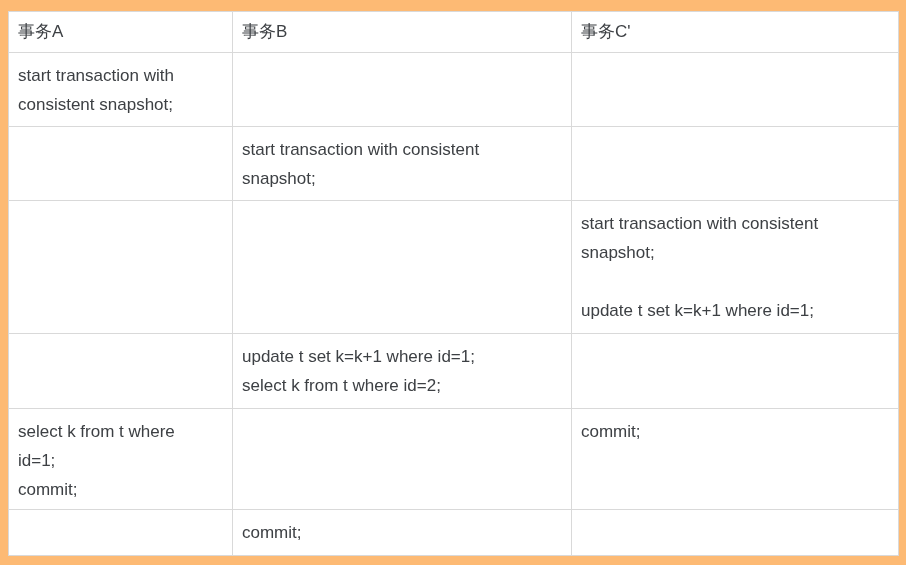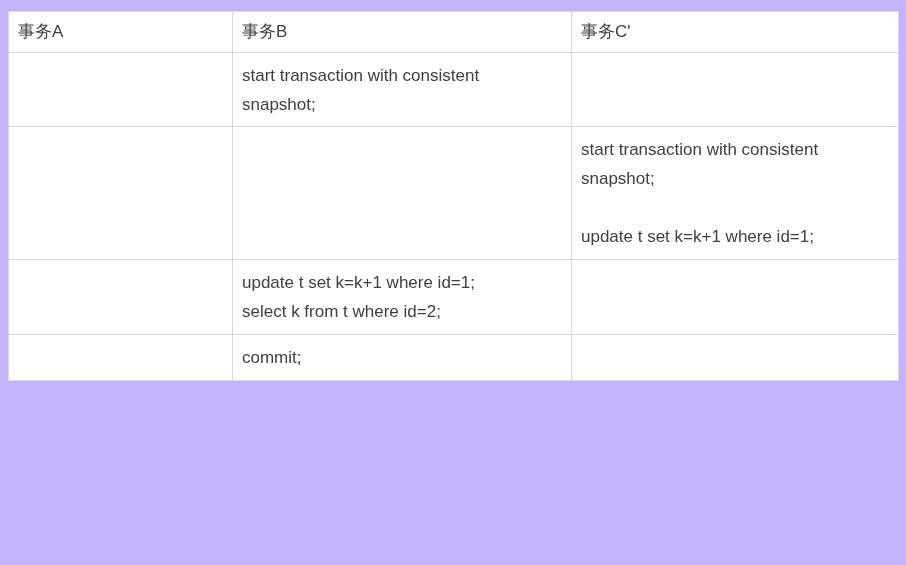--- a/index.html
+++ b/index.html
@@ -10,21 +10,21 @@
   body {
     width: 906px;
     height: 565px;
     overflow: hidden;
     font-family: "Liberation Sans", "DejaVu Sans", sans-serif;
   }
   .page {
     position: relative;
     width: 906px;
     height: 565px;
-    background: #c4b5fd;
+    background: #fdba74;
   }
   table.tx-table {
     position: absolute;
     left: 8px;
     top: 11px;
     width: 890px;
     border-collapse: collapse;
     table-layout: fixed;
   }
   col.c1 { width: 224px; }
@@ -72,20 +72,28 @@
     </colgroup>
     <thead>
       <tr class="h41">
         <th>事务A</th>
         <th>事务B</th>
         <th>事务C'</th>
       </tr>
     </thead>
     <tbody>
       <tr class="h74">
+        <td>
+            <div class="line">start transaction with</div>
+            <div class="line">consistent snapshot;</div>
+          </td>
+        <td></td>
+        <td></td>
+      </tr>
+      <tr class="h74">
         <td></td>
         <td>
             <div class="line">start transaction with consistent</div>
             <div class="line">snapshot;</div>
           </td>
         <td></td>
       </tr>
       <tr class="h133">
         <td></td>
         <td></td>
@@ -97,20 +105,31 @@
           </td>
       </tr>
       <tr class="h75">
         <td></td>
         <td>
             <div class="line">update t set k=k+1 where id=1;</div>
             <div class="line">select k from t where id=2;</div>
           </td>
         <td></td>
       </tr>
+      <tr class="h99">
+        <td>
+            <div class="line">select k from t where</div>
+            <div class="line">id=1;</div>
+            <div class="line">commit;</div>
+          </td>
+        <td></td>
+        <td>
+            <div class="line">commit;</div>
+          </td>
+      </tr>
       <tr class="h46">
         <td></td>
         <td>
             <div class="line">commit;</div>
           </td>
         <td></td>
       </tr>
     </tbody>
   </table>
 </div>

